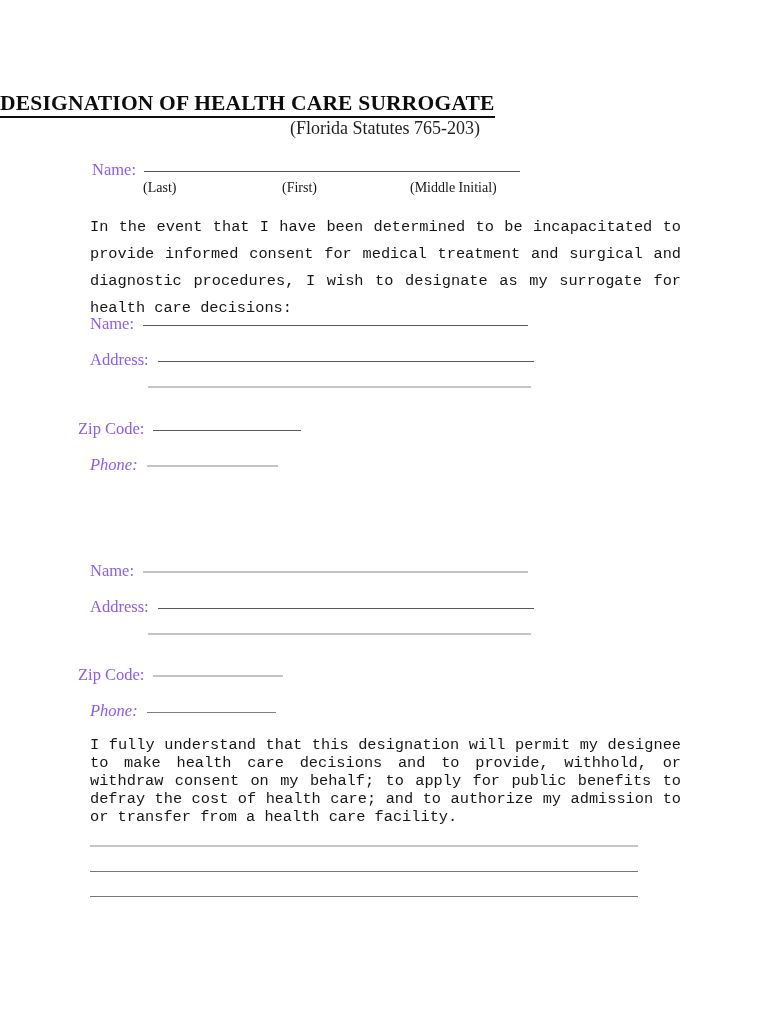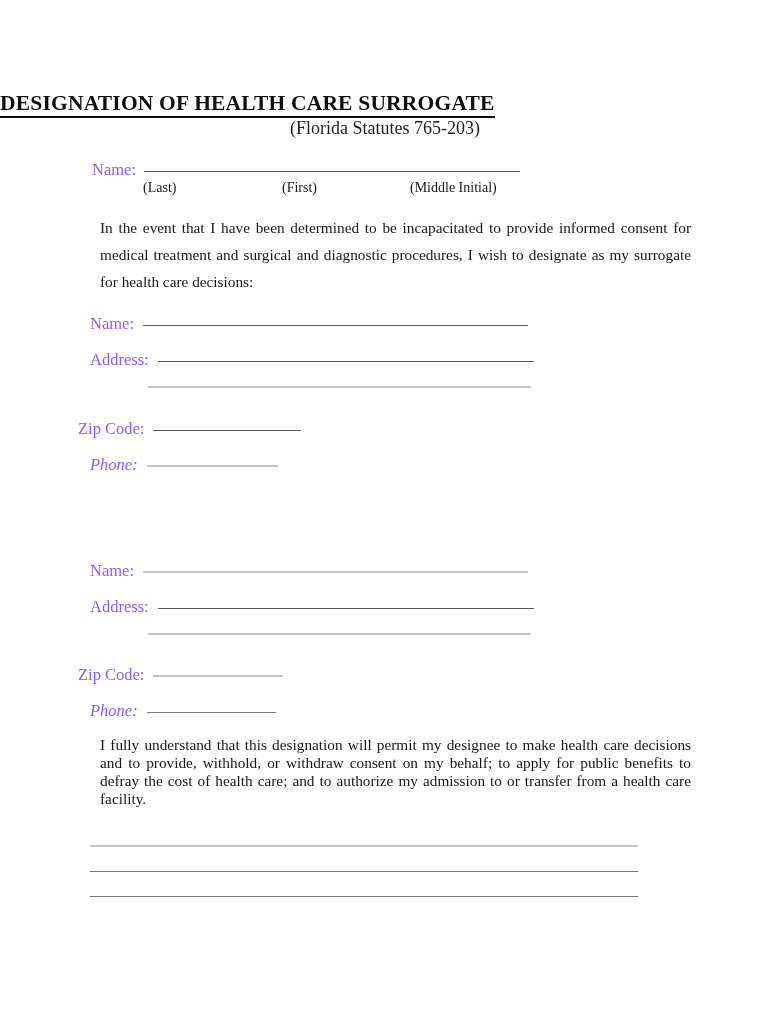--- a/index.html
+++ b/index.html
@@ -92,25 +92,26 @@
     color: #161616;
   }
   .subcaptions span { position: absolute; top: 0; }
   .cap-last   { left: 37px; margin-left: 14px; }
   .cap-first  { left: 190px; }
   .cap-middle { left: 318px; }
 
   
   .para {
     position: absolute;
-    left: 100px;
+    left: 90px;
     width: 591px;
     font-size: 15.3px;
     text-align: justify;
     color: #161616;
+    font-family: Liberation Mono, monospace;
   }
   #para-intro { top: 214px; line-height: 27px; }
   #para-alternate { top: 487px; line-height: 27px; }
   #para-understand { top: 736px; line-height: 18px; }
   #additional-instructions {
     position: absolute;
     left: 90px;
     top: 808px;
     width: 591px;
     font-size: 15.3px;

